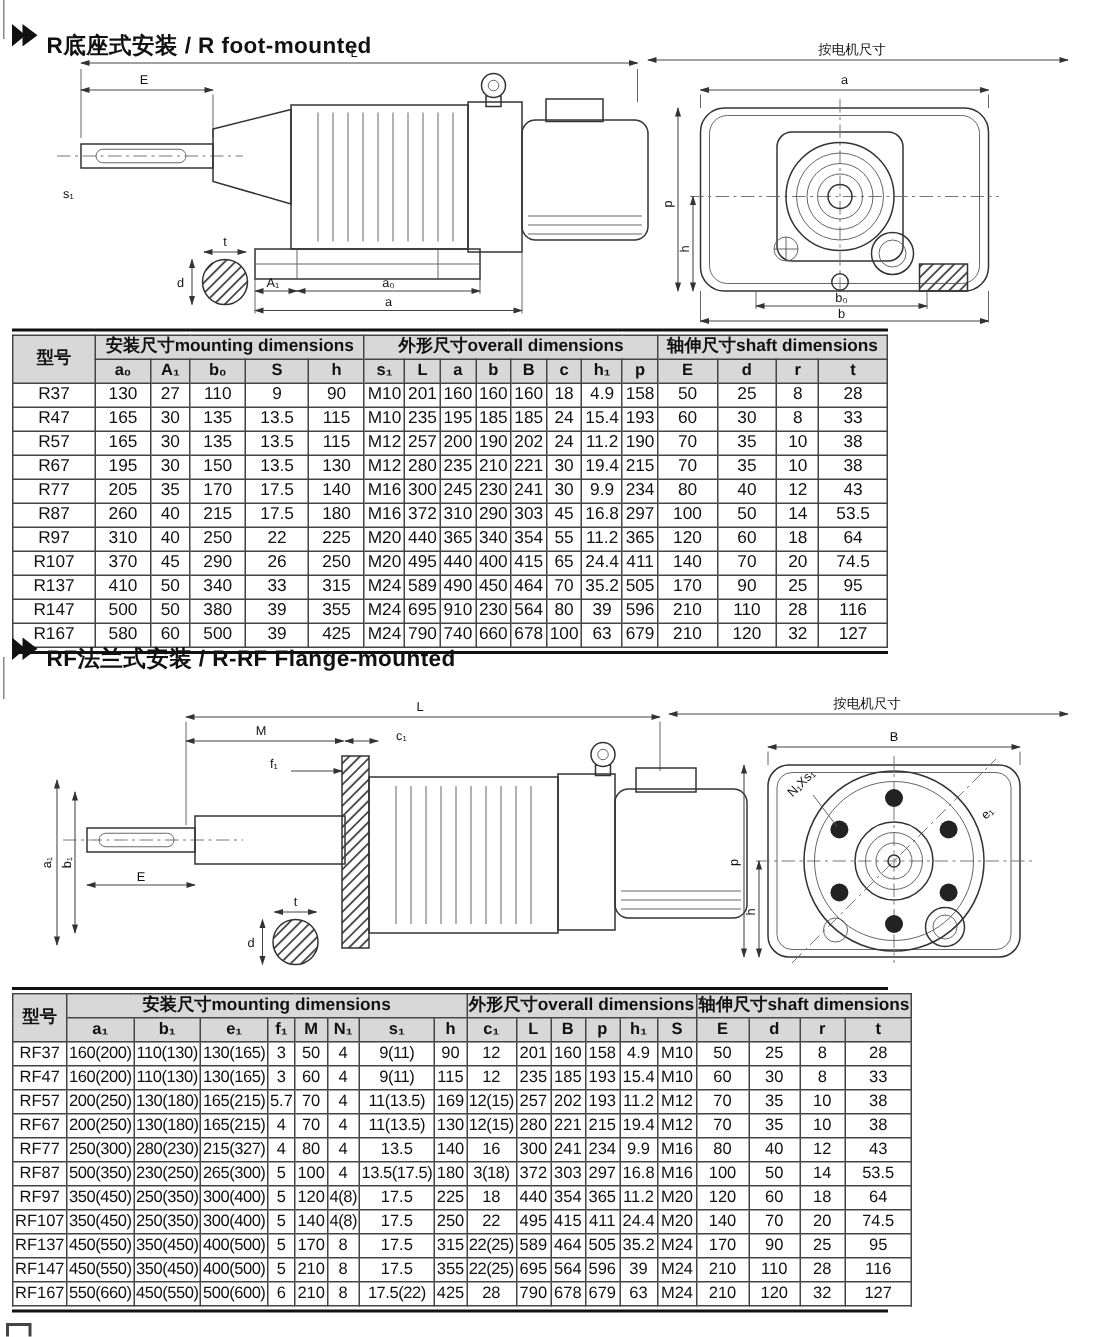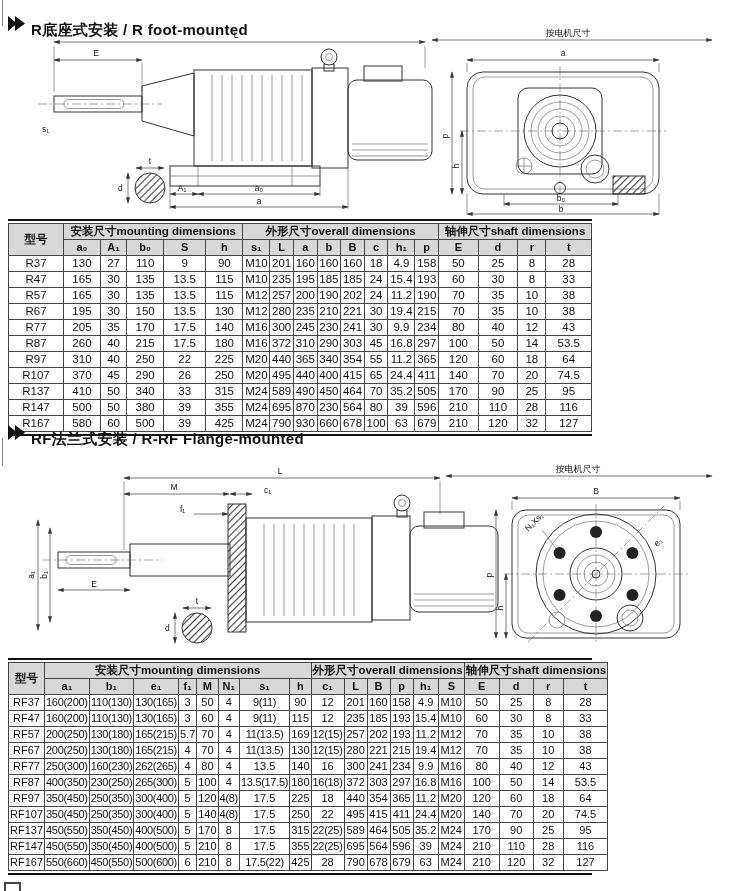--- a/index.html
+++ b/index.html
@@ -375,41 +375,41 @@
         </tr>
         <tr>
           <td class="model">R147</td>
           <td>500</td>
           <td>50</td>
           <td>380</td>
           <td>39</td>
           <td>355</td>
           <td>M24</td>
           <td>695</td>
-          <td>870</td>
+          <td>910</td>
           <td>230</td>
           <td>564</td>
           <td>80</td>
           <td>39</td>
           <td>596</td>
           <td>210</td>
           <td>110</td>
           <td>28</td>
           <td>116</td>
         </tr>
         <tr>
           <td class="model">R167</td>
           <td>580</td>
           <td>60</td>
           <td>500</td>
           <td>39</td>
           <td>425</td>
           <td>M24</td>
           <td>790</td>
-          <td>930</td>
+          <td>740</td>
           <td>660</td>
           <td>678</td>
           <td>100</td>
           <td>63</td>
           <td>679</td>
           <td>210</td>
           <td>120</td>
           <td>32</td>
           <td>127</td>
         </tr>
@@ -656,49 +656,49 @@
           <td>19.4</td>
           <td>M12</td>
           <td>70</td>
           <td>35</td>
           <td>10</td>
           <td>38</td>
         </tr>
         <tr>
           <td class="model">RF77</td>
           <td class="cond">250(300)</td>
-          <td class="cond">160(230)</td>
-          <td class="cond">262(265)</td>
+          <td class="cond">280(230)</td>
+          <td class="cond">215(327)</td>
           <td>4</td>
           <td>80</td>
           <td>4</td>
           <td>13.5</td>
           <td>140</td>
           <td>16</td>
           <td>300</td>
           <td>241</td>
           <td>234</td>
           <td>9.9</td>
           <td>M16</td>
           <td>80</td>
           <td>40</td>
           <td>12</td>
           <td>43</td>
         </tr>
         <tr>
           <td class="model">RF87</td>
-          <td class="cond">400(350)</td>
+          <td class="cond">500(350)</td>
           <td class="cond">230(250)</td>
           <td class="cond">265(300)</td>
           <td>5</td>
           <td>100</td>
           <td>4</td>
           <td class="cond">13.5(17.5)</td>
           <td>180</td>
-          <td class="cond">16(18)</td>
+          <td class="cond">3(18)</td>
           <td>372</td>
           <td>303</td>
           <td>297</td>
           <td>16.8</td>
           <td>M16</td>
           <td>100</td>
           <td>50</td>
           <td>14</td>
           <td>53.5</td>
         </tr>

